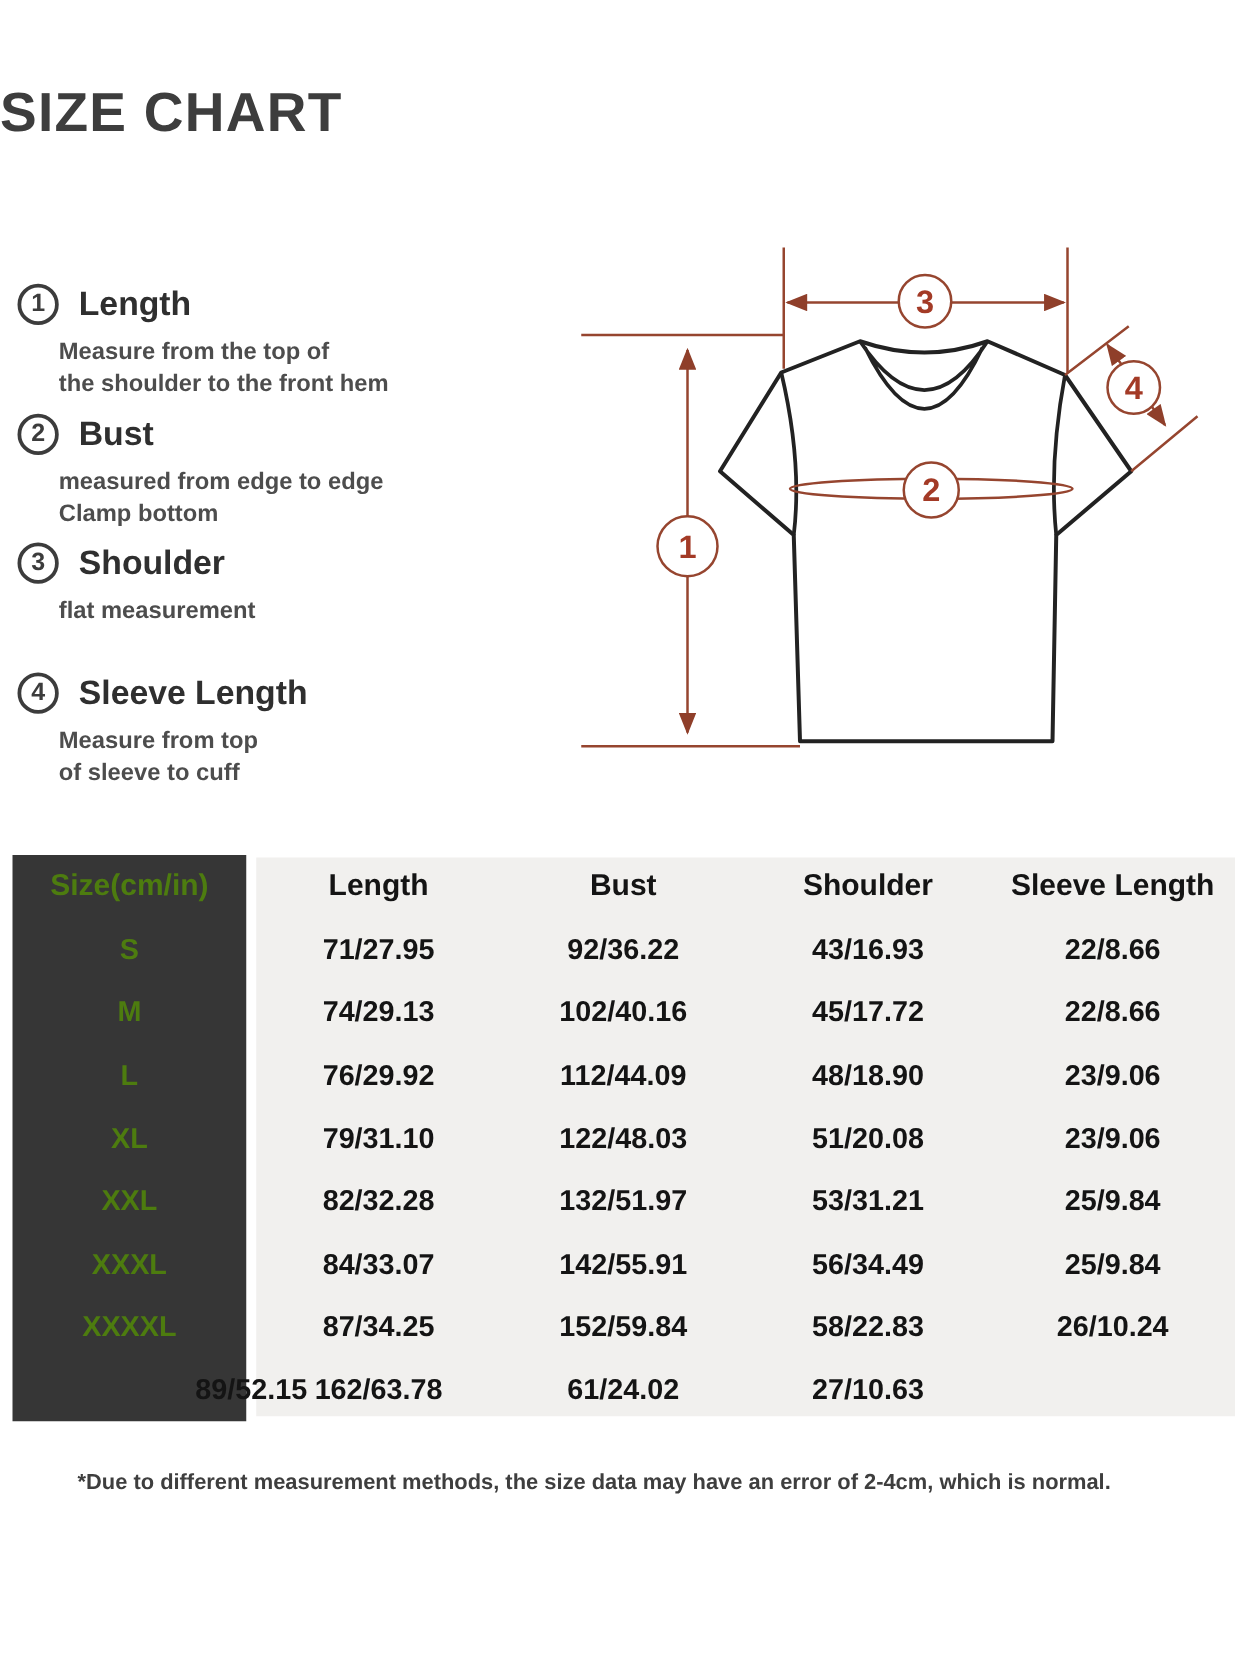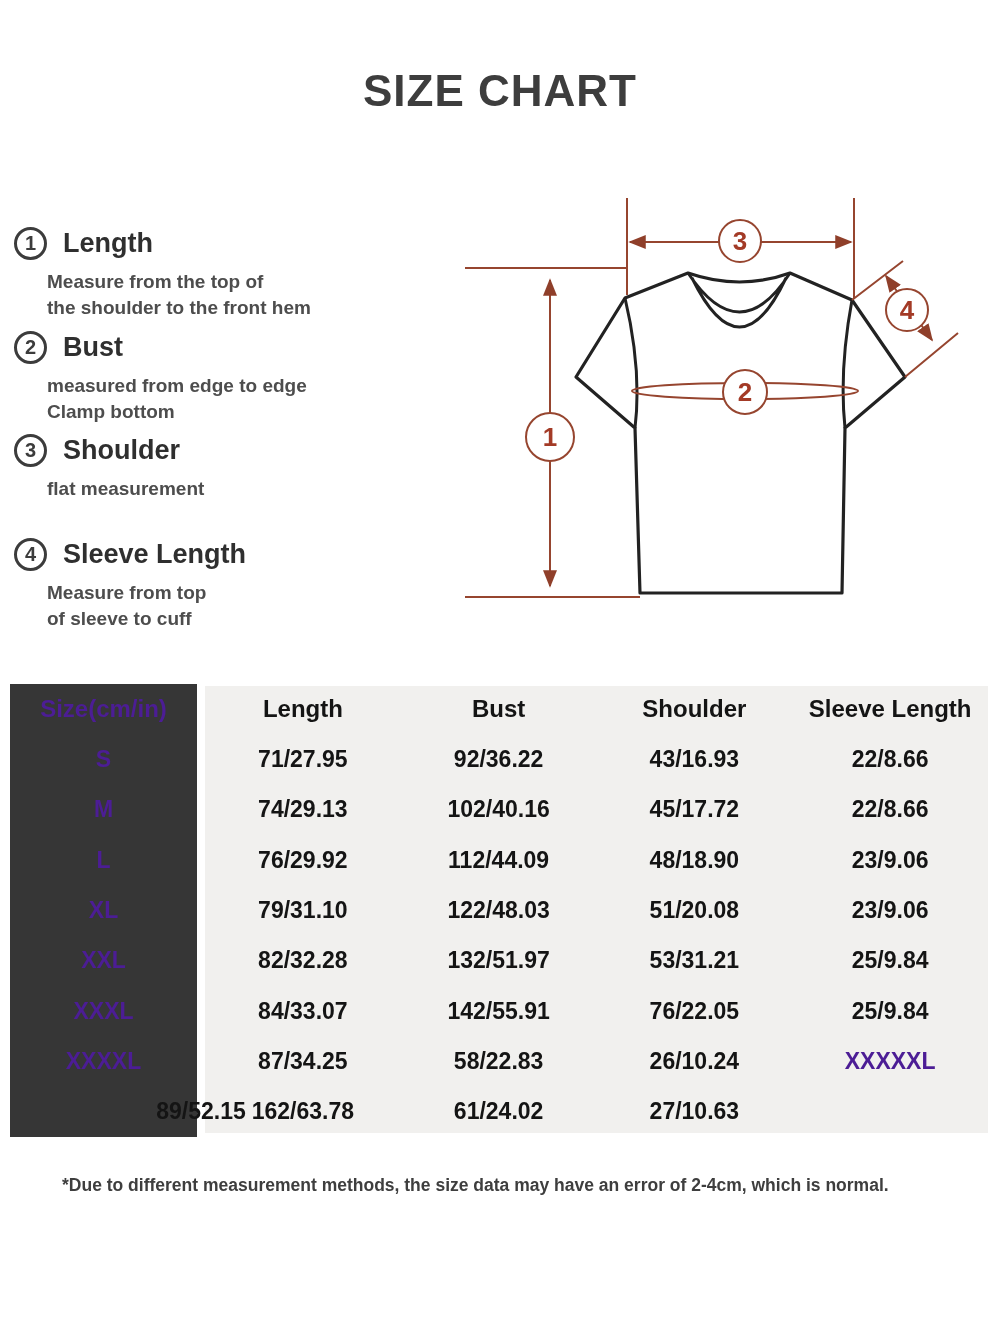--- a/index.html
+++ b/index.html
@@ -6,21 +6,21 @@
   .page{
     position:relative;
     width:1000px;height:1332px;
     background:#ffffff;
     font-family:"Liberation Sans","DejaVu Sans",sans-serif;
     overflow:hidden;
   }
   
   .title{
     position:absolute;left:0;right:0;top:66px;
-    margin:0;text-align:center;
+    margin:0;text-align:left;
     font-size:44px;font-weight:bold;letter-spacing:1px;
     color:#3d3d3d;
   }
   
   .inst-item{position:absolute;left:14px;width:430px;}
   .inst-item.i0{top:227px;}
   .inst-item.i1{top:331px;}
   .inst-item.i2{top:434px;}
   .inst-item.i3{top:538px;}
   .inst-head{display:flex;align-items:center;gap:16px;}
@@ -49,21 +49,21 @@
   .tgrid{
     position:absolute;inset:0;
     display:grid;
     grid-template-columns:187px 8px repeat(4,1fr);
     grid-auto-rows:50.33px;
   }
   .cell{
     display:flex;align-items:center;justify-content:center;
     font-size:23px;font-weight:bold;color:#141414;
   }
-  .cell.dark{color:#4c1d95;}
+  .cell.dark{color:#4d7c0f;}
   .cell.hdr{font-size:24px;}
   
   .footnote{
     position:absolute;left:62px;top:1152px;
     font-size:17.5px;font-weight:bold;color:#3e3e3e;margin-top:23px;
   }
 </style>
 </head>
 <body>
 
@@ -192,30 +192,30 @@
         <div></div>
       <div class="cell">82/32.28</div>
       <div class="cell">132/51.97</div>
       <div class="cell">53/31.21</div>
       <div class="cell">25/9.84</div>
 
       <div class="cell dark">XXXL</div>
         <div></div>
       <div class="cell">84/33.07</div>
       <div class="cell">142/55.91</div>
-      <div class="cell">76/22.05</div>
+      <div class="cell">56/34.49</div>
       <div class="cell">25/9.84</div>
 
       <div class="cell dark">XXXXL</div>
         <div></div>
       <div class="cell">87/34.25</div>
+      <div class="cell">152/59.84</div>
       <div class="cell">58/22.83</div>
       <div class="cell">26/10.24</div>
 
-      <div class="cell dark">XXXXXL</div>
         <div></div>
       <div class="cell">89/52.15</div>
       <div class="cell">162/63.78</div>
       <div class="cell">61/24.02</div>
       <div class="cell">27/10.63</div>
     </div>
   </div>
 
   <div class="footnote">*Due to different measurement methods, the size data may have an error of 2-4cm, which is normal.</div>
 

